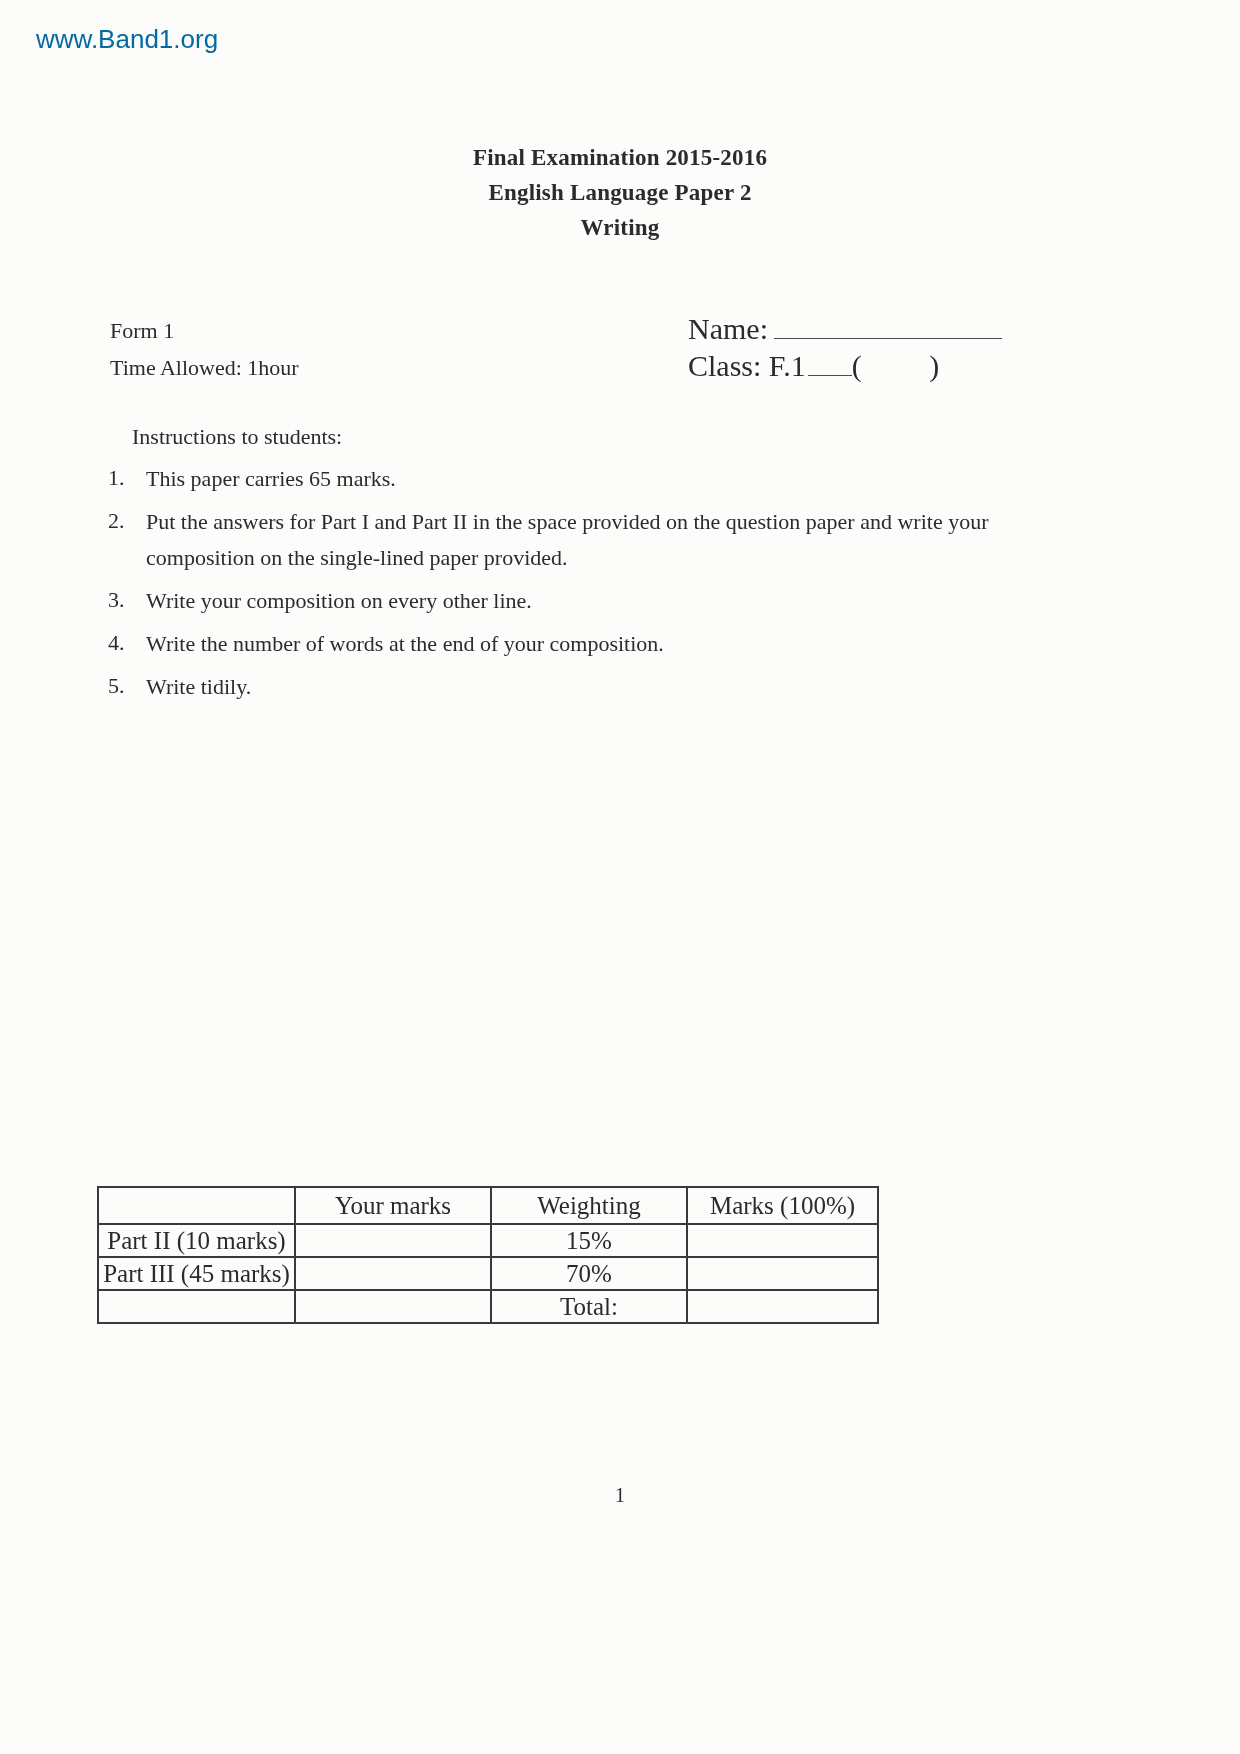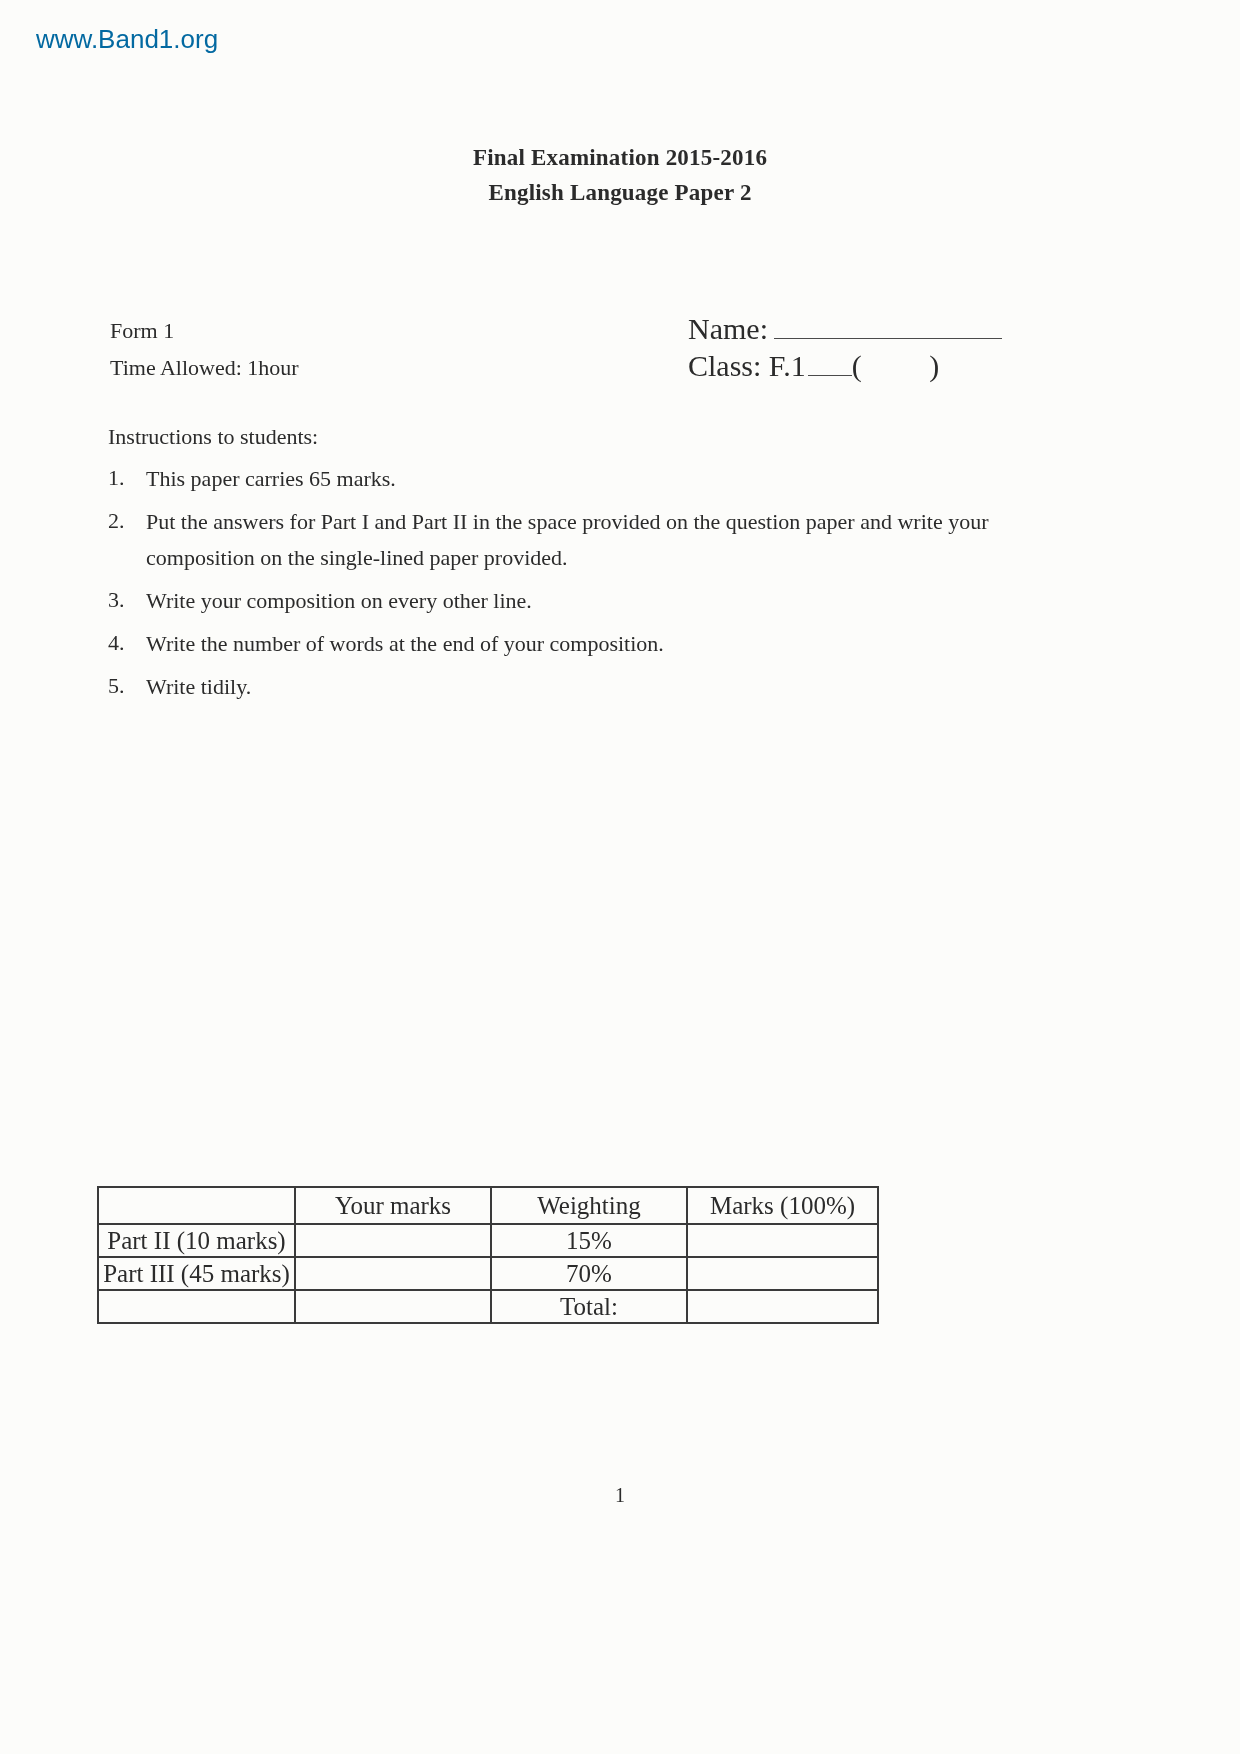--- a/index.html
+++ b/index.html
@@ -58,21 +58,21 @@
   .class-fill { width: 44px; margin-left: 2px; }
   .paren { white-space: pre; }
   .instructions {
     position: absolute;
     left: 108px;
     top: 420px;
     width: 932px;
     font-size: 22px;
     line-height: 34px;
   }
-  .instr-title { margin-bottom: 2px; }
+  .instr-title { margin-bottom: 2px; margin-left: 24px; }
   .instr-item {
     display: flex;
     align-items: flex-start;
     margin-top: 7px;
   }
   .instr-num {
     flex: 0 0 38px;
   }
   .instr-text {
     flex: 1 1 auto;
@@ -111,20 +111,21 @@
 </head>
 <body>
 
 <div class="page">
 
   <div class="watermark">www.Band1.org</div>
 
   <div class="title-block">
     <div>Final Examination 2015-2016</div>
     <div>English Language Paper 2</div>
+    <div>Writing</div>
   </div>
 
   <div class="meta-left">
     <div>Form 1</div>
     <div>Time Allowed: 1hour</div>
   </div>
 
   <div class="meta-right">
     <div class="name-line">
       <span>Name:</span><span class="fill-line name-fill"></span>

